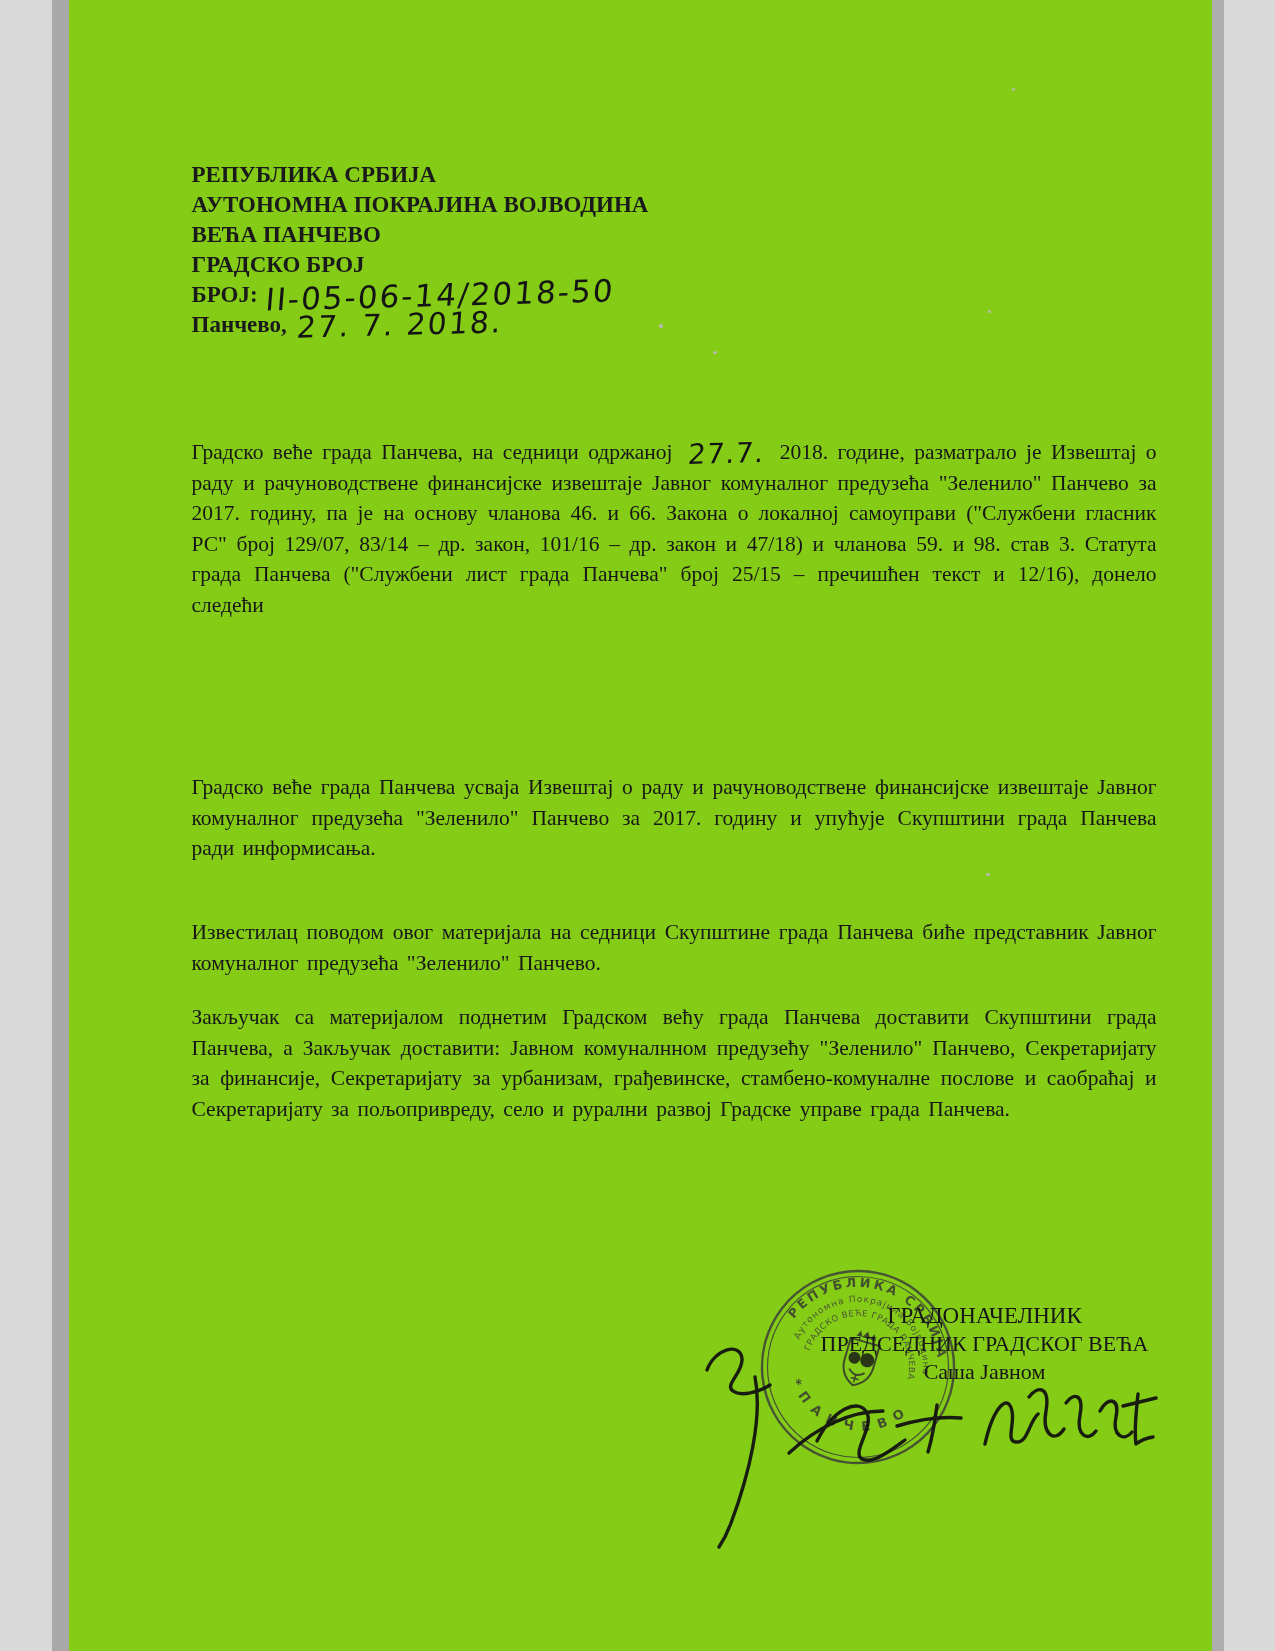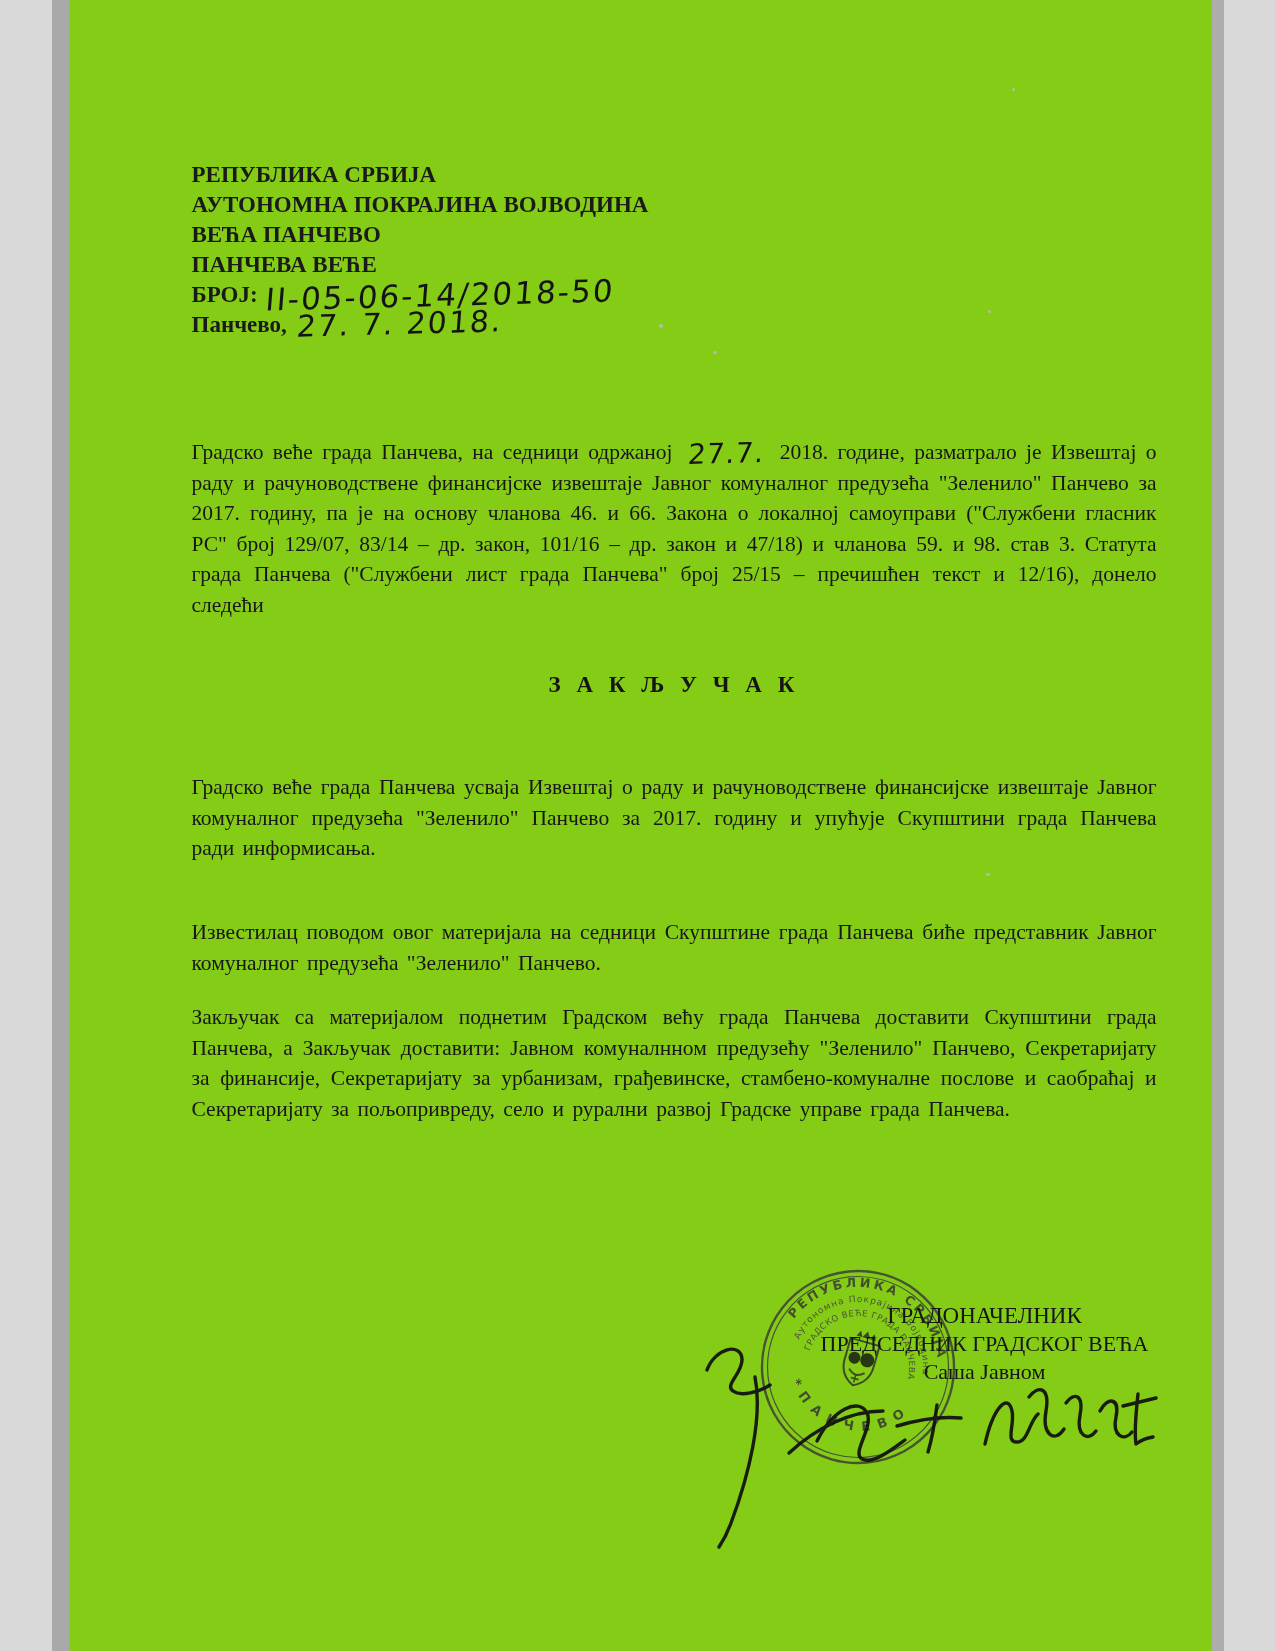--- a/index.html
+++ b/index.html
@@ -6,21 +6,21 @@
   .page{
     position:relative;width:1172px;height:1651px;background:#84cc16;
     font-family:"Liberation Serif", serif;color:#1a1a1a;overflow:hidden;margin:0 auto;
   }
   .strip{position:absolute;top:0;height:100%;background:#a9a9a9;}
   .strip.left{left:0;width:17px;}
   .strip.right{right:0;width:12px;background:#adadad;}
   .speck{position:absolute;background:#b9b9b9;border-radius:50%;}
 
   .header{position:absolute;left:140px;top:160px;font-weight:bold;font-size:23px;line-height:30px;white-space:nowrap;}
-  .header .row{display:flex;align-items:flex-start;}
+  .header .row{display:flex;align-items:center;}
   .hand{
     font-family:"DejaVu Sans", sans-serif;font-weight:500;color:#141414;
     display:inline-block;transform:skewX(-6deg) rotate(-1.5deg);
     letter-spacing:2px;
   }
   .hand.number{font-size:31px;line-height:30px;margin-left:8px;}
   .hand.date{font-size:30px;line-height:28px;margin-left:10px;}
   .hand.inline-date{font-size:28px;line-height:20px;vertical-align:-4px;letter-spacing:1px;margin:0 6px;}
 
   .para{
@@ -51,38 +51,37 @@
   <div class="speck" style="left:607px;top:324px;width:4px;height:4px;"></div>
   <div class="speck" style="left:661px;top:351px;width:4px;height:3px;"></div>
   <div class="speck" style="left:960px;top:88px;width:3px;height:3px;"></div>
   <div class="speck" style="left:936px;top:310px;width:3px;height:3px;"></div>
   <div class="speck" style="left:934px;top:873px;width:4px;height:3px;"></div>
 
   <div class="header">
     <div>РЕПУБЛИКА СРБИЈА</div>
     <div>АУТОНОМНА ПОКРАЈИНА ВОЈВОДИНА</div>
     <div>ВЕЋА ПАНЧЕВО</div>
-    <div>ПАНЧЕВА ВЕЋЕ</div>
+    <div>ГРАДСКО БРОЈ</div>
     <div class="row">
       <span>БРОЈ:</span>
       <span class="hand number">II-05-06-14/2018-50</span>
     </div>
     <div class="row">
       <span>Панчево,</span>
       <span class="hand date">27. 7. 2018.</span>
     </div>
   </div>
 
   <div class="para" style="top:437px;">
     <span>Градско веће града Панчева, на седници одржаној</span>
     <span class="hand inline-date">27.7.</span>
     <span>2018. године, разматрало је Извештај о раду и рачуноводствене финансијске извештаје Јавног комуналног предузећа "Зеленило" Панчево за 2017. годину, па је на основу чланова 46. и 66. Закона о локалној самоуправи ("Службени гласник РС" број 129/07, 83/14 – др. закон, 101/16 – др. закон и 47/18) и чланова 59. и 98. став 3. Статута града Панчева ("Службени лист града Панчева" број 25/15 – пречишћен текст и 12/16), донело следећи</span>
   </div>
 
-  <div class="title" style="top:672px;">З А К Љ У Ч А К</div>
 
   <div class="para" style="top:772px;">Градско веће града Панчева усваја Извештај о раду и рачуноводствене финансијске извештаје Јавног комуналног предузећа "Зеленило" Панчево за 2017. годину и упућује Скупштини града Панчева ради информисања.</div>
   <div class="para" style="top:917px;">Известилац поводом овог материјала на седници Скупштине града Панчева биће представник Јавног комуналног предузећа "Зеленило" Панчево.</div>
   <div class="para" style="top:1002px;">Закључак са материјалом поднетим Градском већу града Панчева доставити Скупштини града Панчева, а Закључак доставити: Јавном комуналнном предузећу "Зеленило" Панчево, Секретаријату за финансије, Секретаријату за урбанизам, грађевинске, стамбено-комуналне послове и саобраћај и Секретаријату за пољопривреду, село и рурални развој Градске управе града Панчева.</div>
 
   <svg class="stamp" viewBox="0 0 202 202">
     <g transform="rotate(16 101 101)" stroke="#3a3a3a" fill="none">
       <circle cx="101" cy="101" r="96" stroke-width="2.4"></circle>
       <circle cx="101" cy="101" r="90.5" stroke-width="1.2"></circle>
       <path id="arcOuter" d="M 21,101 A 80,80 0 0 1 181,101" stroke="none"></path>

